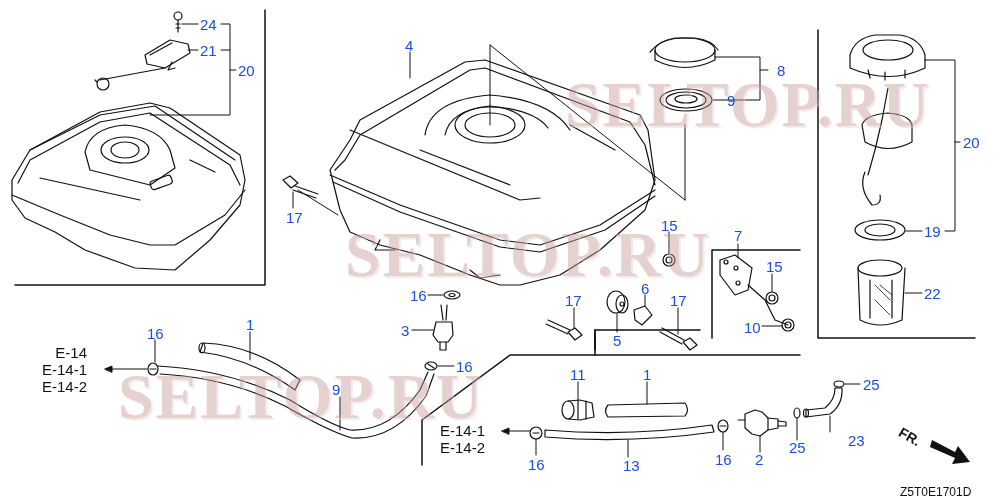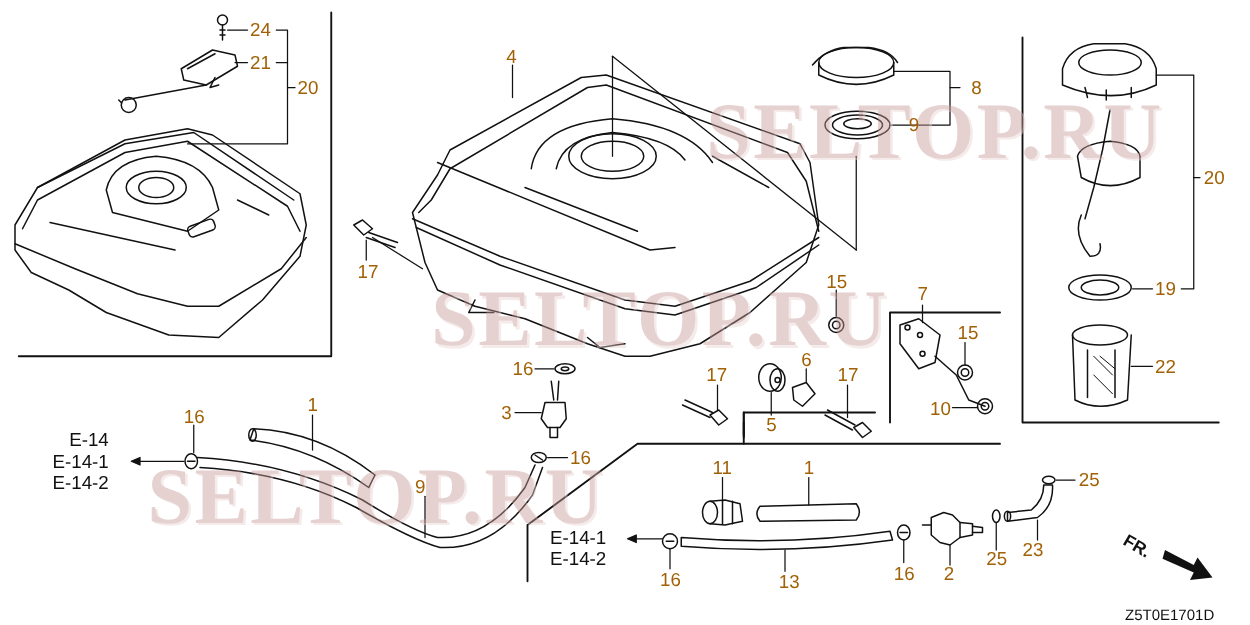--- a/index.html
+++ b/index.html
@@ -1,18 +1,18 @@
 <!DOCTYPE html>
 <html><head>
 <meta charset="utf-8">
 <style>
   html, body { margin: 0; padding: 0; background: #ffffff; }
   body { width: 1000px; height: 500px; overflow: hidden; position: relative; font-family: "Liberation Sans", sans-serif; }
   #diagram { position: absolute; left: 0; top: 0; width: 1000px; height: 500px; }
-  .lbl { position: absolute; font-family: "Liberation Sans", sans-serif; font-size: 15px; color: #a16207; line-height: 1; white-space: nowrap; }
+  .lbl { position: absolute; font-family: "Liberation Sans", sans-serif; font-size: 15px; color: #1d4ed8; line-height: 1; white-space: nowrap; }
   .ref { position: absolute; font-family: "Liberation Sans", sans-serif; font-weight: normal; font-size: 15px; color: #111; line-height: 17px; white-space: nowrap; text-align: right; }
   .wm { position: absolute; font-family: "Liberation Serif", serif; font-weight: bold; font-size: 64px; color: #c99a9a; opacity: 0.45; letter-spacing: 2px; white-space: nowrap; text-shadow: 2px 2px 0 #e9d3d3; pointer-events: none; }
   .code { position: absolute; font-family: "Liberation Sans", sans-serif; font-size: 12px; color: #111; white-space: nowrap; }
   .fr { position: absolute; font-family: "Liberation Sans", sans-serif; font-weight: bold; font-size: 14px; color: #111; transform: rotate(30deg); transform-origin: left top; white-space: nowrap; }
 </style>
 </head>
 <body>
 
 <svg id="diagram" viewBox="0 0 1000 500" xmlns="http://www.w3.org/2000/svg">
   <g fill="none" stroke="#111" stroke-width="1.2" stroke-linejoin="round" stroke-linecap="round">
@@ -303,21 +303,21 @@
 <div class="lbl" style="left:147px; top:326px;">16</div>
 <div class="lbl" style="left:456px; top:359px;">16</div>
 <div class="lbl" style="left:332px; top:382px;">9</div>
 <div class="lbl" style="left:570px; top:367px;">11</div>
 <div class="lbl" style="left:643px; top:367px;">1</div>
 <div class="lbl" style="left:528px; top:457px;">16</div>
 <div class="lbl" style="left:600px; top:458px;margin-left:23px;">13</div>
 <div class="lbl" style="left:715px; top:452px;">16</div>
 <div class="lbl" style="left:755px; top:452px;">2</div>
 <div class="lbl" style="left:789px; top:440px;">25</div>
-<div class="lbl" style="left:818px; top:433px;">23</div>
+<div class="lbl" style="left:848px; top:433px;">23</div>
 <div class="lbl" style="left:863px; top:377px;">25</div>
 
 <div class="ref" style="left:42px; top:344px;">
   <div>E-14</div>
   <div>E-14-1</div>
   <div>E-14-2</div>
 </div>
 <div class="ref" style="left:440px; top:422px;">
   <div>E-14-1</div>
   <div>E-14-2</div>

